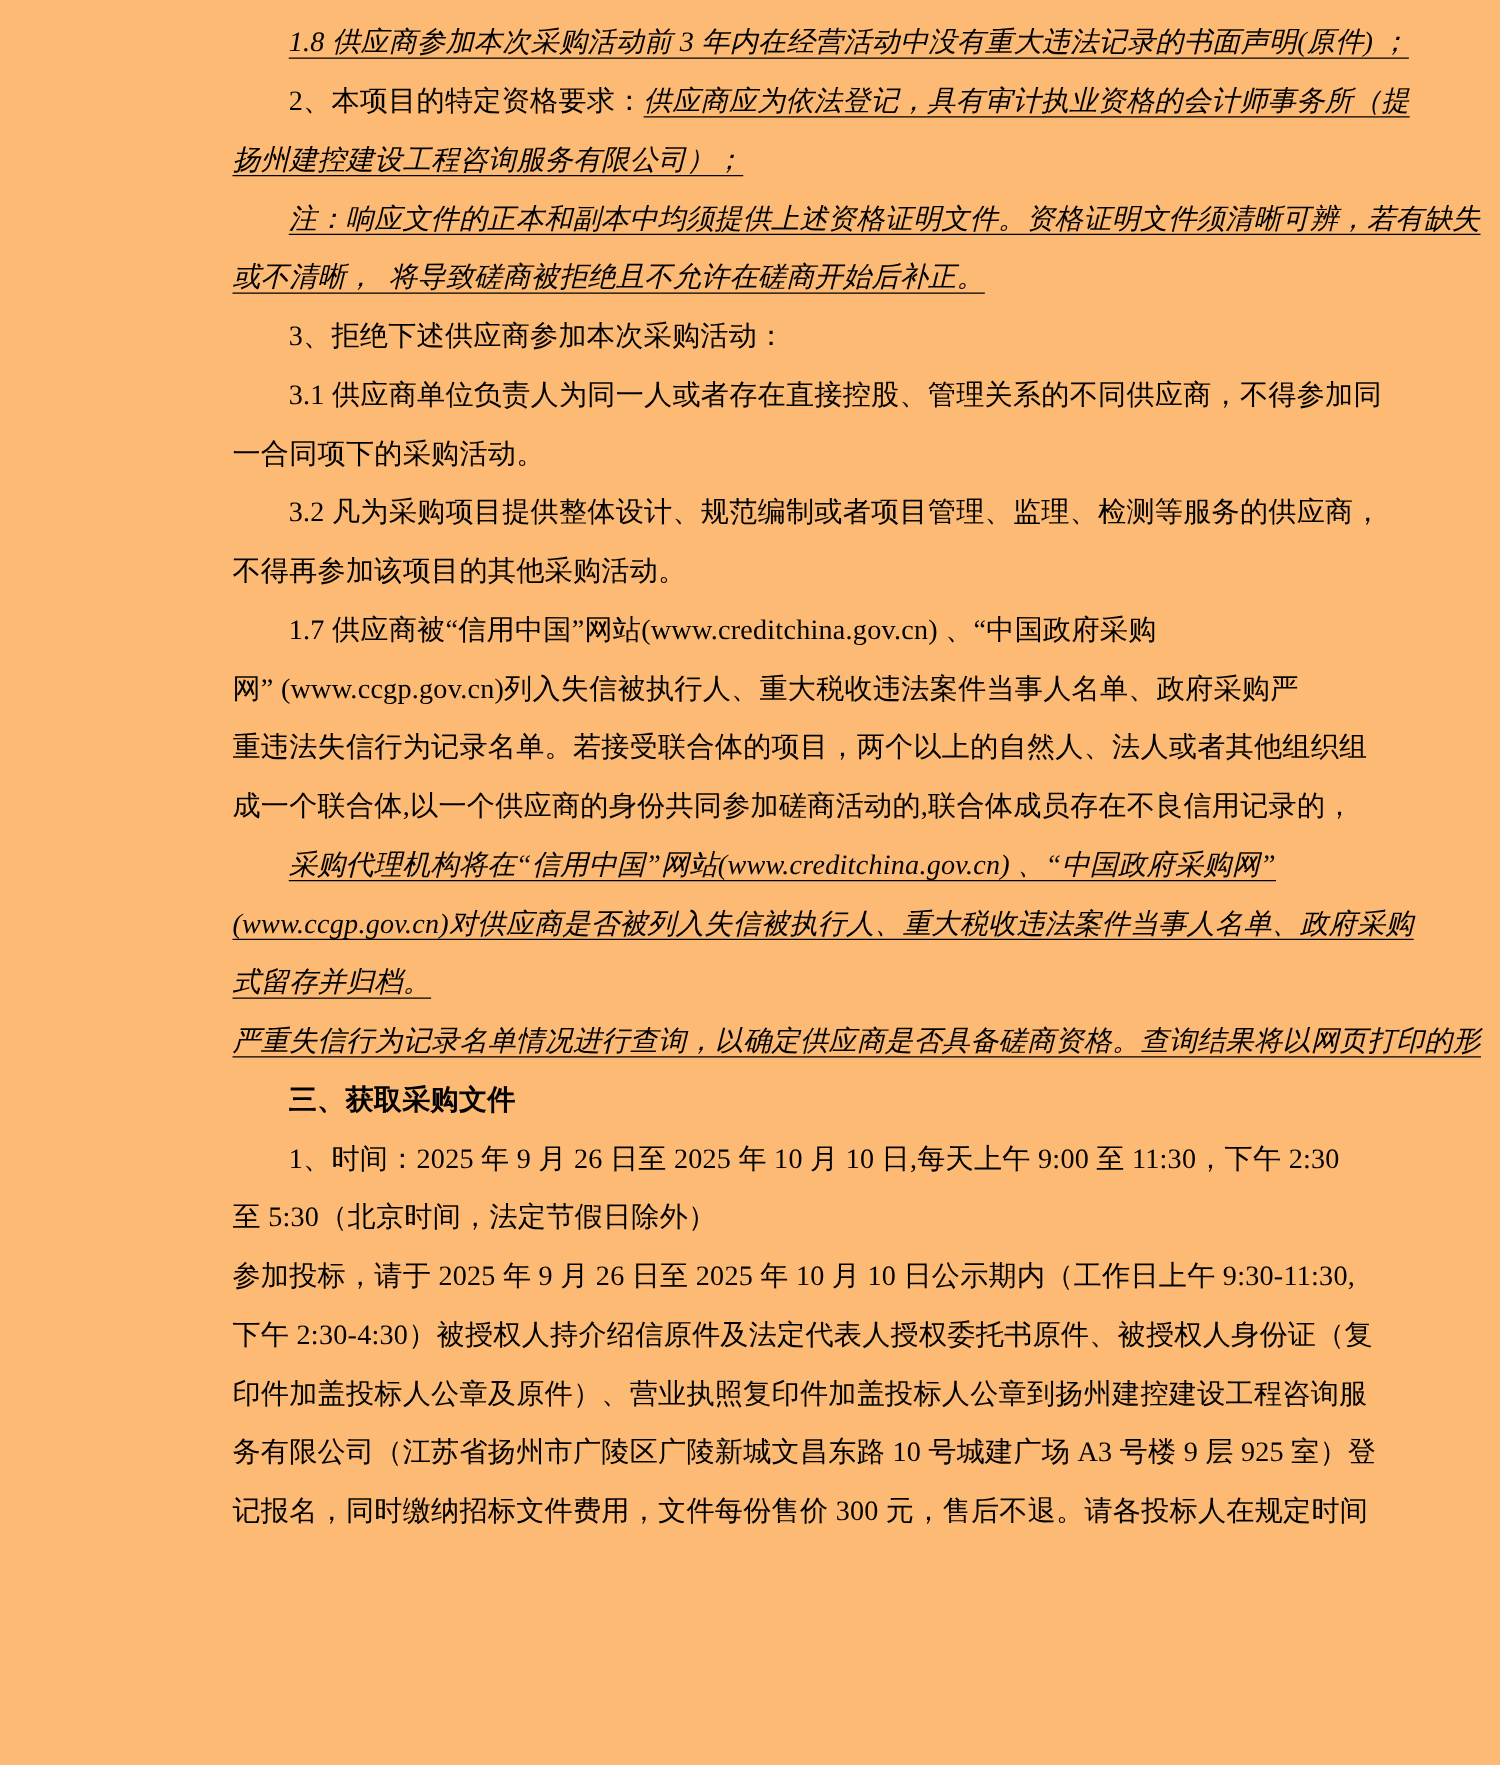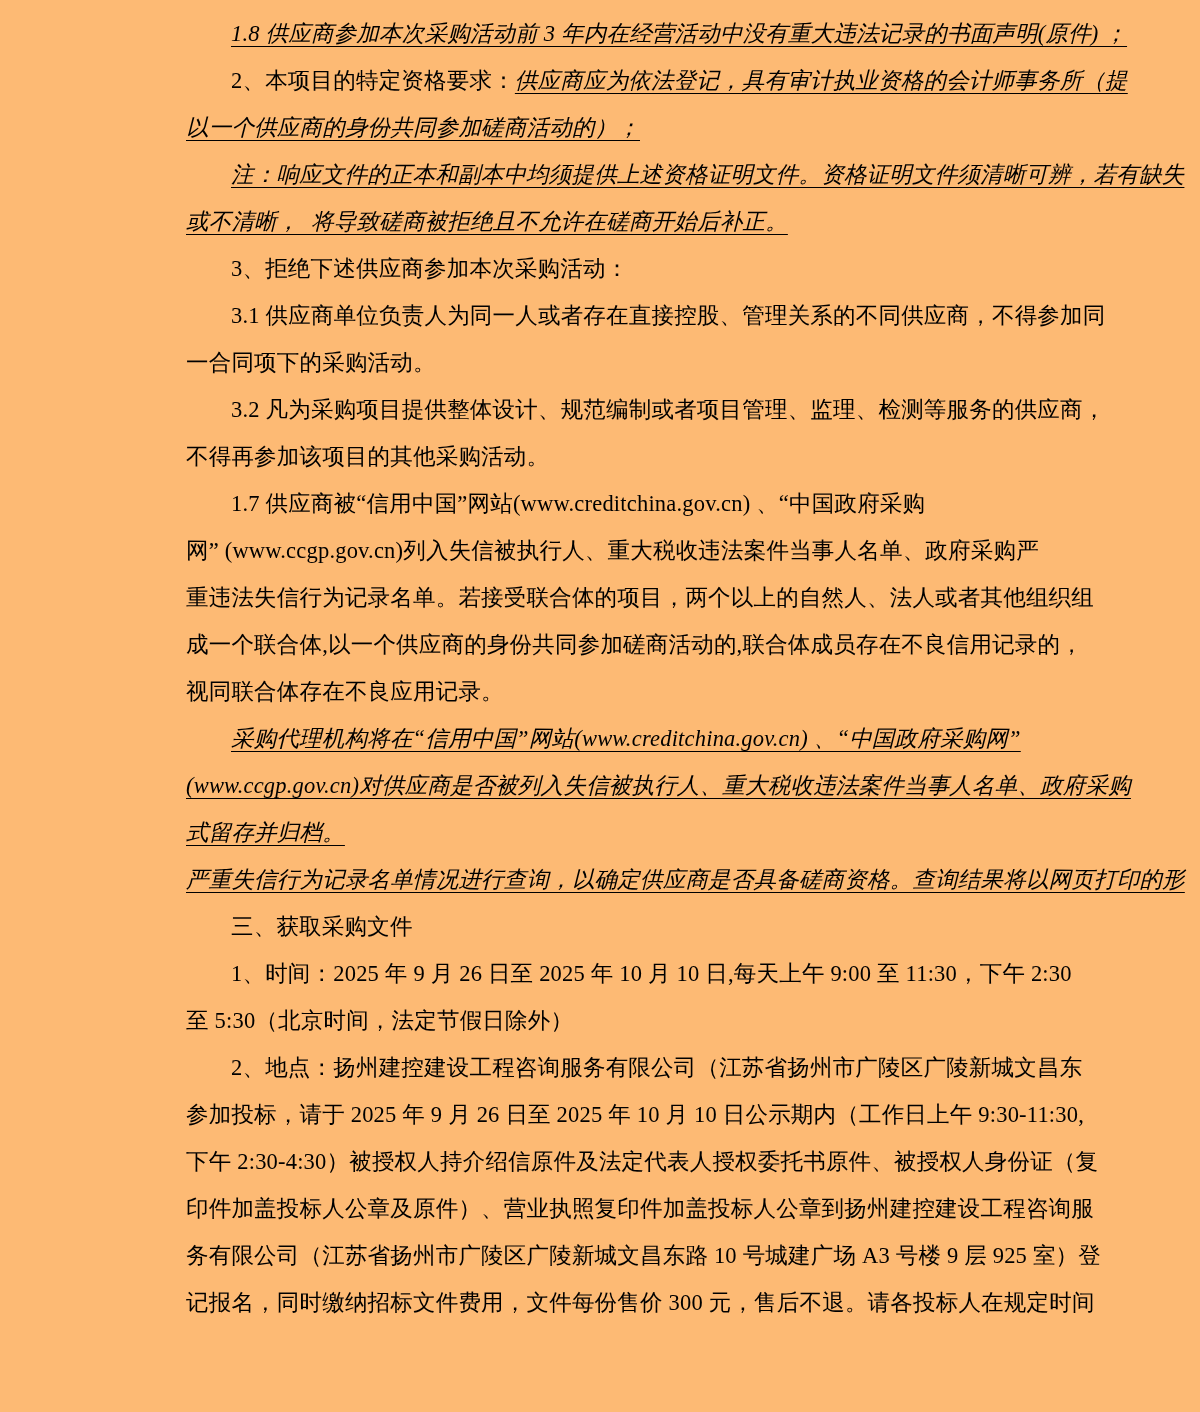--- a/index.html
+++ b/index.html
@@ -26,49 +26,47 @@
     letter-spacing: 0.2px;
   }
   .line.indent { padding-left: 45px; }
   .seg { color: #000000; }
   .seg.iu {
     font-style: italic;
     text-decoration: underline;
     text-decoration-thickness: 1.2px;
     text-underline-offset: 5px;
   }
-  .seg.bold { font-weight: 400; }
+  .seg.bold { font-weight: 700; }
 </style>
 </head>
 <body>
 
 <div class="page">
   <div class="text-block" id="doc">
       <div class="line indent"><span class="seg iu">1.8 供应商参加本次采购活动前 3 年内在经营活动中没有重大违法记录的书面声明(原件) ；</span></div>
       <div class="line indent"><span class="seg ">2、本项目的特定资格要求：</span><span class="seg iu">供应商应为依法登记，具有审计执业资格的会计师事务所（提</span></div>
-      <div class="line"><span class="seg iu">以一个供应商的身份共同参加磋商活动的）；</span></div>
+      <div class="line"><span class="seg iu">扬州建控建设工程咨询服务有限公司）；</span></div>
       <div class="line indent"><span class="seg iu">注：响应文件的正本和副本中均须提供上述资格证明文件。资格证明文件须清晰可辨，若有缺失</span></div>
       <div class="line"><span class="seg iu">或不清晰，  将导致磋商被拒绝且不允许在磋商开始后补正。</span></div>
       <div class="line indent"><span class="seg ">3、拒绝下述供应商参加本次采购活动：</span></div>
       <div class="line indent"><span class="seg ">3.1 供应商单位负责人为同一人或者存在直接控股、管理关系的不同供应商，不得参加同</span></div>
       <div class="line"><span class="seg ">一合同项下的采购活动。</span></div>
       <div class="line indent"><span class="seg ">3.2 凡为采购项目提供整体设计、规范编制或者项目管理、监理、检测等服务的供应商，</span></div>
       <div class="line"><span class="seg ">不得再参加该项目的其他采购活动。</span></div>
       <div class="line indent"><span class="seg ">1.7 供应商被“信用中国”网站(www.creditchina.gov.cn) 、“中国政府采购</span></div>
       <div class="line"><span class="seg ">网” (www.ccgp.gov.cn)列入失信被执行人、重大税收违法案件当事人名单、政府采购严</span></div>
       <div class="line"><span class="seg ">重违法失信行为记录名单。若接受联合体的项目，两个以上的自然人、法人或者其他组织组</span></div>
       <div class="line"><span class="seg ">成一个联合体,以一个供应商的身份共同参加磋商活动的,联合体成员存在不良信用记录的，</span></div>
-      <div class="line"><span class="seg ">视同联合体存在不良应用记录。</span></div>
       <div class="line indent"><span class="seg iu">采购代理机构将在“信用中国”网站(www.creditchina.gov.cn) 、“中国政府采购网”</span></div>
       <div class="line"><span class="seg iu">(www.ccgp.gov.cn)对供应商是否被列入失信被执行人、重大税收违法案件当事人名单、政府采购</span></div>
       <div class="line"><span class="seg iu">式留存并归档。</span></div>
       <div class="line"><span class="seg iu">严重失信行为记录名单情况进行查询，以确定供应商是否具备磋商资格。查询结果将以网页打印的形</span></div>
       <div class="line indent"><span class="seg bold">三、获取采购文件</span></div>
       <div class="line indent"><span class="seg ">1、时间：2025 年 9 月 26 日至 2025 年 10 月 10 日,每天上午 9:00 至 11:30，下午 2:30</span></div>
       <div class="line"><span class="seg ">至 5:30（北京时间，法定节假日除外）</span></div>
-      <div class="line indent"><span class="seg ">2、地点：扬州建控建设工程咨询服务有限公司（江苏省扬州市广陵区广陵新城文昌东</span></div>
       <div class="line"><span class="seg ">参加投标，请于 2025 年 9 月 26 日至 2025 年 10 月 10 日公示期内（工作日上午 9:30-11:30,</span></div>
       <div class="line"><span class="seg ">下午 2:30-4:30）被授权人持介绍信原件及法定代表人授权委托书原件、被授权人身份证（复</span></div>
       <div class="line"><span class="seg ">印件加盖投标人公章及原件）、营业执照复印件加盖投标人公章到扬州建控建设工程咨询服</span></div>
       <div class="line"><span class="seg ">务有限公司（江苏省扬州市广陵区广陵新城文昌东路 10 号城建广场 A3 号楼 9 层 925 室）登</span></div>
       <div class="line"><span class="seg ">记报名，同时缴纳招标文件费用，文件每份售价 300 元，售后不退。请各投标人在规定时间</span></div>
     </div>
 </div>
 
 </body></html>

